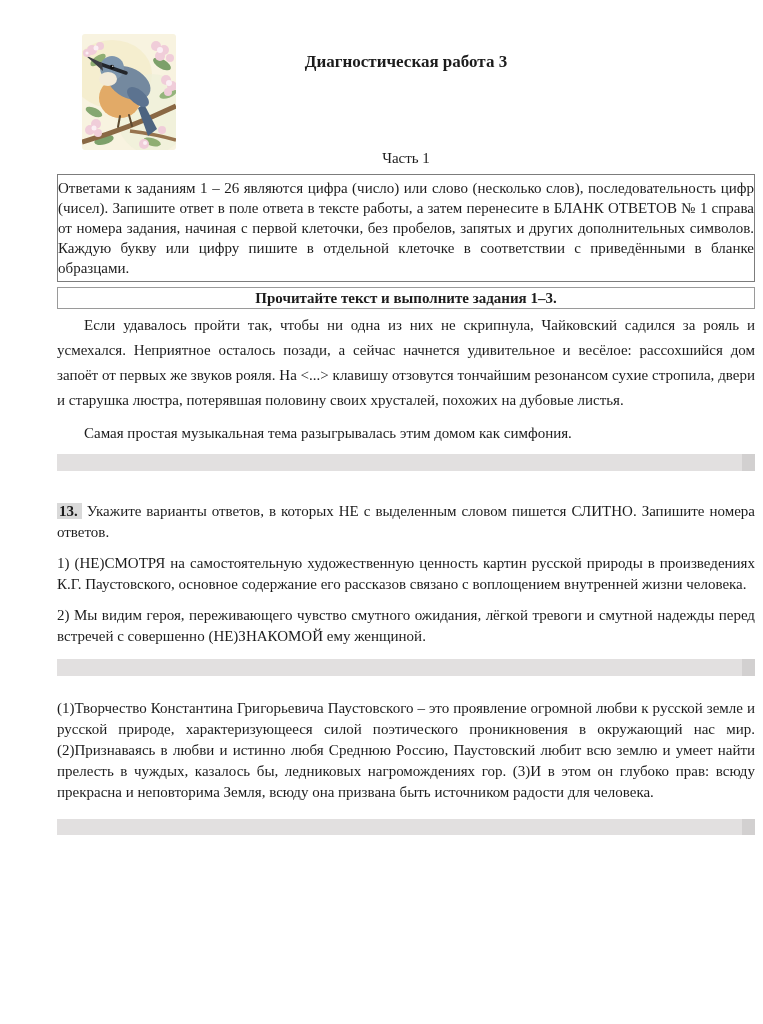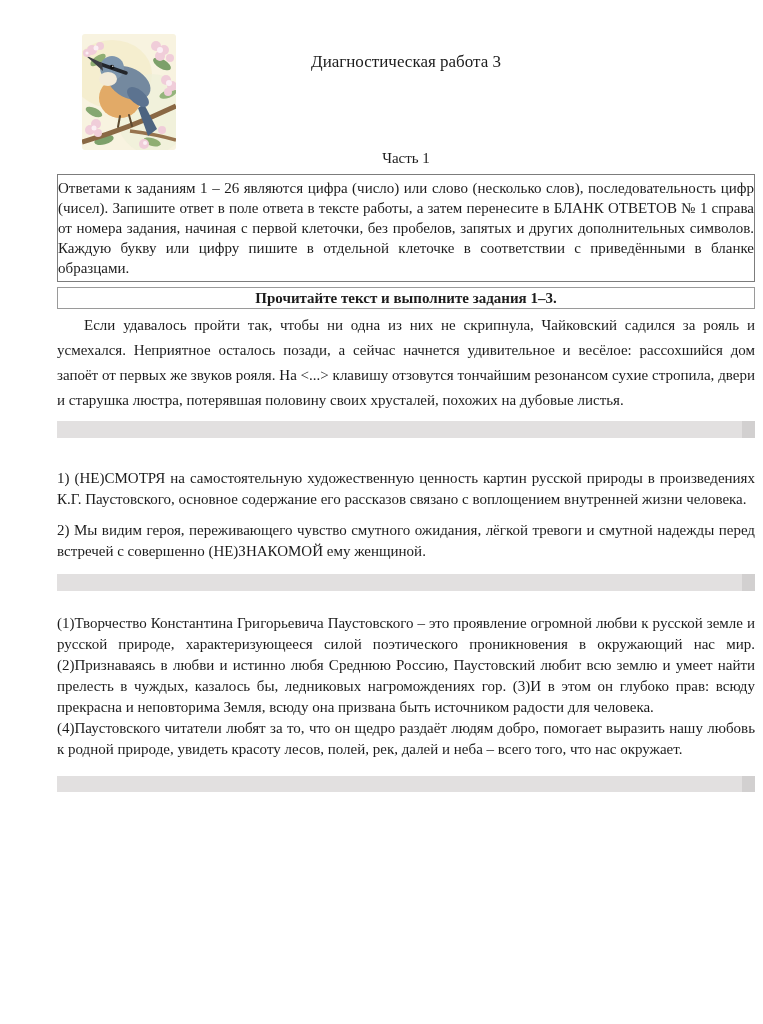--- a/index.html
+++ b/index.html
@@ -10,21 +10,21 @@
     font-family:"Liberation Serif", serif;
     font-size:15px; color:#1c1c1c;
   }
   .page { width:698px; margin-left:57px; }
 
   
   .header { position:relative; height:148px; }
   .bird { position:absolute; left:25px; top:34px; width:94px; height:116px;
           border-radius:3px; overflow:hidden; }
   .title { margin:0; padding-top:52px; text-align:center;
-           font-size:17px; font-weight:normal; }
+           font-size:17px; font-weight:bold; }
 
   .part-label { text-align:center; line-height:20px; }
 
   
   .instr-box { margin-top:6px; border:1px solid #7c7c7c; padding:3px 0; }
   .instr-box p { margin:0; text-align:justify; line-height:20px; }
 
   
   .read-box { margin-top:5px; border:1px solid #9a9a9a; padding:0 8px;
               text-align:center; font-weight:bold; line-height:20px; }
@@ -127,36 +127,37 @@
 
   <div class="instr-box">
     <p>Ответами к заданиям 1 – 26 являются цифра (число) или слово (несколько слов), последовательность цифр (чисел). Запишите ответ в поле ответа в тексте работы, а затем перенесите в БЛАНК ОТВЕТОВ № 1 справа от номера задания, начиная с первой клеточки, без пробелов, запятых и других дополнительных символов. Каждую букву или цифру пишите в отдельной клеточке в соответствии с приведёнными в бланке образцами.</p>
   </div>
 
   <div class="read-box">
     <span>Прочитайте текст и выполните задания 1–3.</span>
   </div>
 
   <p class="passage">Если удавалось пройти так, чтобы ни одна из них не скрипнула, Чайковский садился за рояль и усмехался. Неприятное осталось позади, а сейчас начнется удивительное и весёлое: рассохшийся дом запоёт от первых же звуков рояля. На &lt;...&gt; клавишу отзовутся тончайшим резонансом сухие стропила, двери и старушка люстра, потерявшая половину своих хрусталей, похожих на дубовые листья.</p>
+  <p class="passage p2">Самая простая музыкальная тема разыгрывалась этим домом как симфония.</p>
 
   <div class="bar">
     <span class="bar-end"></span>
   </div>
 
   <div class="question">
+    <p class="qtext"><span class="qnum">13.</span> <span>Укажите варианты ответов, в которых НЕ с выделенным словом пишется СЛИТНО. Запишите номера ответов.</span></p>
     <p class="qtext opt"><span>1)</span> <span>(НЕ)СМОТРЯ на самостоятельную художественную ценность картин русской природы в произведениях К.Г. Паустовского, основное содержание его рассказов связано с воплощением внутренней жизни человека.</span></p>
     <p class="qtext opt"><span>2)</span> <span>Мы видим героя, переживающего чувство смутного ожидания, лёгкой тревоги и смутной надежды перед встречей с совершенно (НЕ)ЗНАКОМОЙ ему женщиной.</span></p>
   </div>
 
   <div class="bar bar-mid">
     <span class="bar-end"></span>
   </div>
 
   <div class="question q21">
     <p class="qtext opt">(1)Творчество Константина Григорьевича Паустовского – это проявление огромной любви к русской земле и русской природе, характеризующееся силой поэтического проникновения в окружающий нас мир. (2)Признаваясь в любви и истинно любя Среднюю Россию, Паустовский любит всю землю и умеет найти прелесть в чуждых, казалось бы, ледниковых нагромождениях гор. (3)И в этом он глубоко прав: всюду прекрасна и неповторима Земля, всюду она призвана быть источником радости для человека.</p>
-    <p class="qtext nogap">(4)Паустовского читатели любят за то, что он щедро раздаёт людям добро, помогает выразить нашу любовь к родной природе, увидеть красоту лесов, полей, рек, далей и неба – всего того, что нас окружает.</p>
   </div>
 
   <div class="bar bar-bottom">
     <span class="bar-end"></span>
   </div>
 
 </div>
 
 </body></html>

